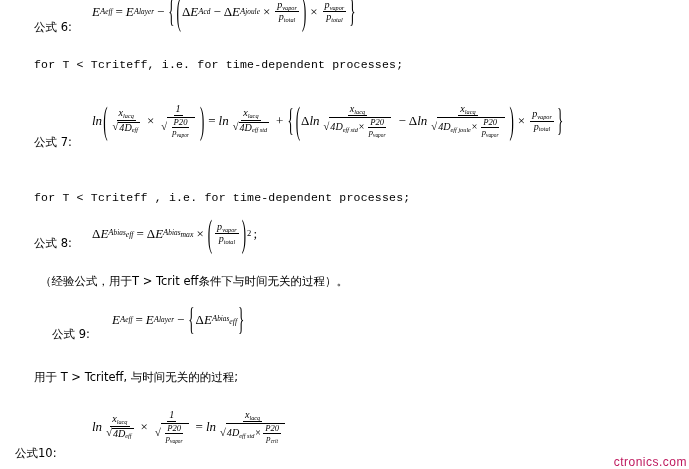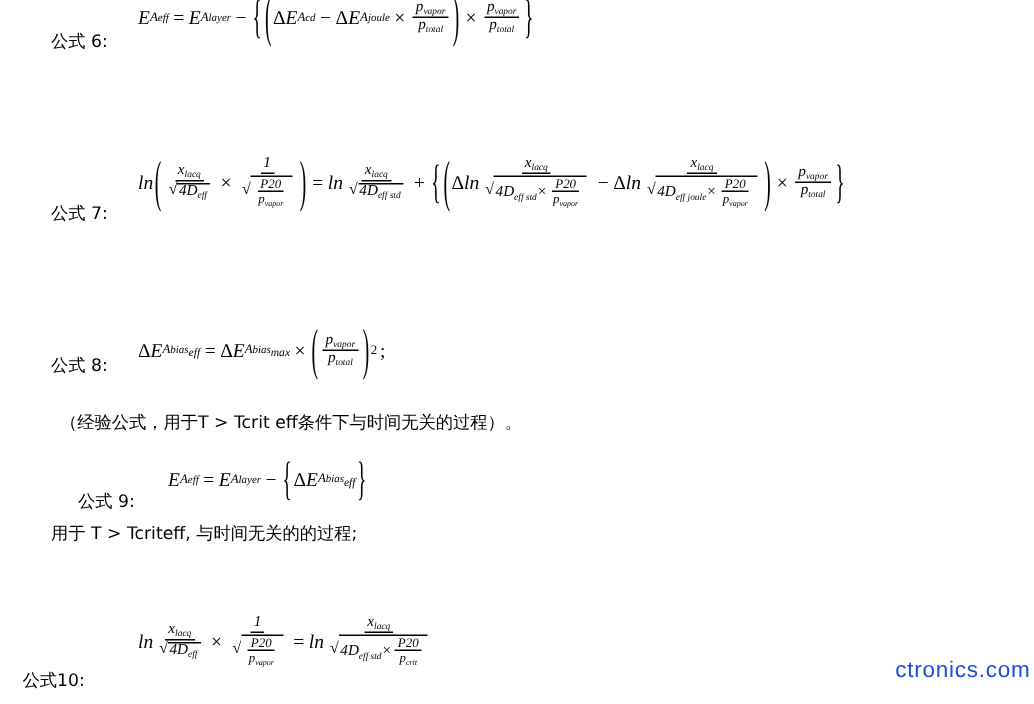--- a/index.html
+++ b/index.html
@@ -129,24 +129,24 @@
     align-self: center;
   }
   .sqrt > .radicand {
     border-top: 1px solid #000;
     padding: 0 2px 0 1px;
     margin-top: 1px;
   }
   .watermark {
     position: absolute;
     right: 2px;
-    bottom: 14px;
+    bottom: 0;
     font-family: "Liberation Sans", sans-serif;
-    font-size: 15px;
-    color: #1d4ed8;
+    font-size: 12px;
+    color: #be185d;
     letter-spacing: 0.5px;
     white-space: nowrap;
   }
 </style>
 </head>
 <body>
 
 <div class="page">
 
   <div class="row" style="left:34px; top:20px;">
@@ -177,20 +177,23 @@
       <span class="pr2">)</span>
       <span class="op">×</span>
       <span class="frac">
           <span class="num">p<span class="sub2">vapor</span></span>
           <span class="den">p<span class="sub2">total</span></span>
         </span>
       <span class="br">}</span>
     </span>
   </div>
 
+  <div class="row" style="left:34px; top:58px;">
+    <span class="mono-line">for T &lt; Tcriteff,  i.e. for time-dependent processes;</span>
+  </div>
 
   <div class="row" style="left:34px; top:135px;justify-content:center;">
     <span class="label">公式 7:</span>
   </div>
   <div class="row" style="left:92px; top:104px;">
     <span class="math">
       <span class="rm" style="font-style:italic">ln</span>
       <span class="pl2">(</span>
       <span class="frac">
           <span class="num">x<span class="sub2">lacq</span></span>
@@ -251,20 +254,23 @@
       <span class="pr2">)</span>
       <span class="op">×</span>
       <span class="frac">
           <span class="num">p<span class="sub2">vapor</span></span>
           <span class="den">p<span class="sub2">total</span></span>
         </span>
       <span class="br">}</span>
     </span>
   </div>
 
+  <div class="row" style="left:34px; top:191px;">
+    <span class="mono-line">for T &lt; Tcriteff ,  i.e. for time-dependent processes;</span>
+  </div>
 
   <div class="row" style="left:34px; top:236px;">
     <span class="label">公式 8:</span>
   </div>
   <div class="row" style="left:92px; top:222px;">
     <span class="math">
       <span class="rm">Δ</span>
         <span class="var">E</span>
         <span class="sub">A<span style="font-size:.85em">bias</span><span class="sub2" style="font-size:.9em">eff</span></span>
       <span class="op">=</span>
@@ -299,21 +305,21 @@
         <span class="sub">A<span style="font-size:.85em">layer</span></span>
       <span class="op">−</span>
       <span class="bl">{</span>
       <span class="rm">Δ</span>
         <span class="var">E</span>
         <span class="sub">A<span style="font-size:.85em">bias</span><span class="sub2" style="font-size:.9em">eff</span></span>
       <span class="br">}</span>
     </span>
   </div>
 
-  <div class="row" style="left:34px; top:348px;">
+  <div class="row" style="left:34px; top:370px;">
     <span class="cn-line">用于 T &gt; Tcriteff,  与时间无关的的过程;</span>
   </div>
 
   <div class="row" style="left:15px; top:446px;">
     <span class="label">公式10:</span>
   </div>
   <div class="row" style="left:92px; top:410px;">
     <span class="math">
       <span class="rm" style="font-style:italic">ln</span>
       <span class="frac">

